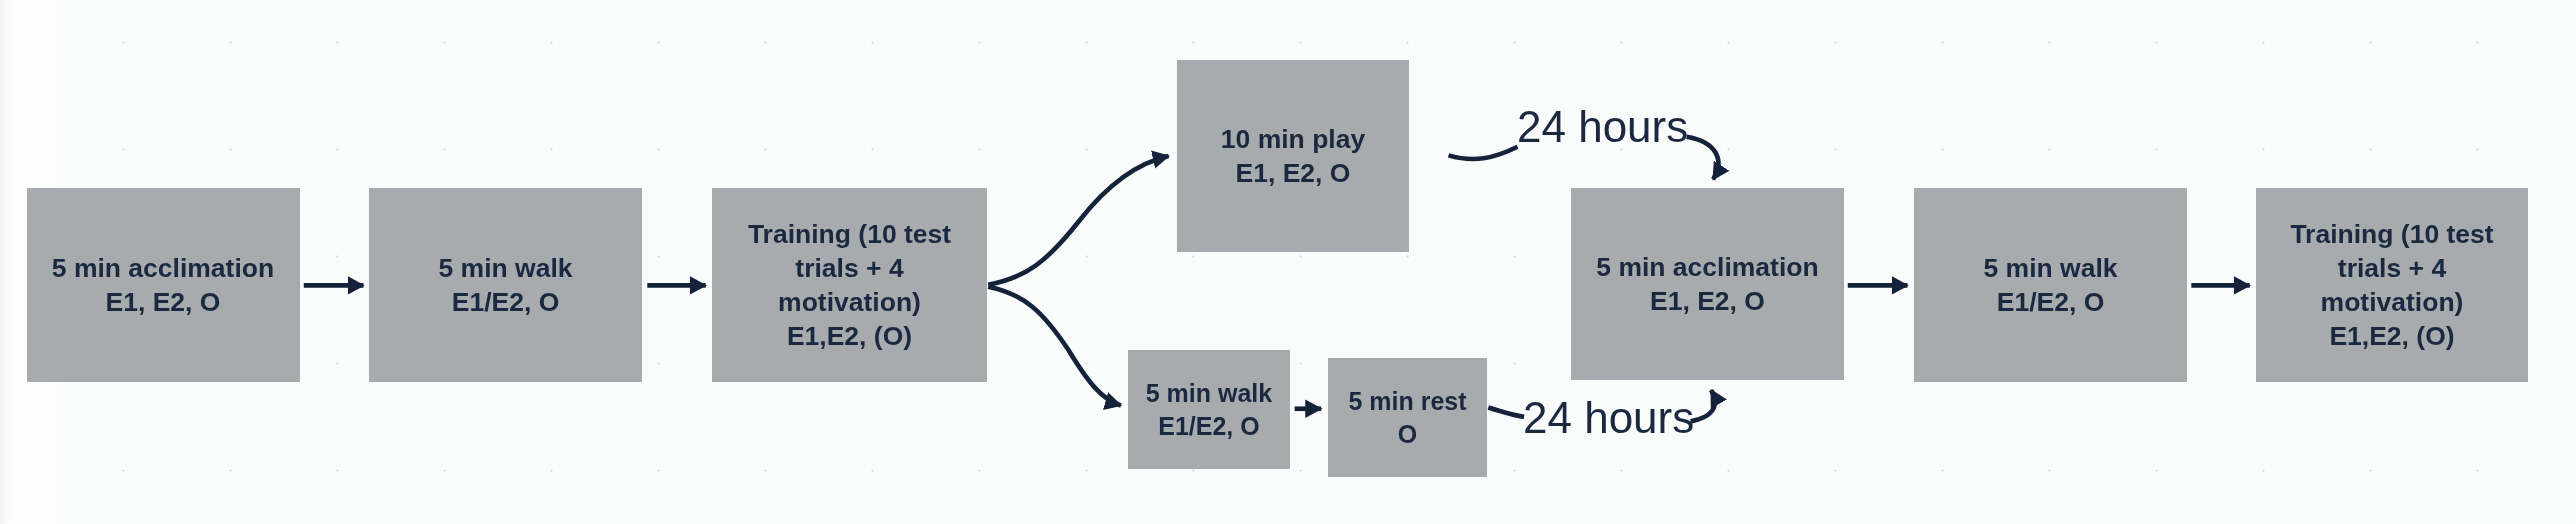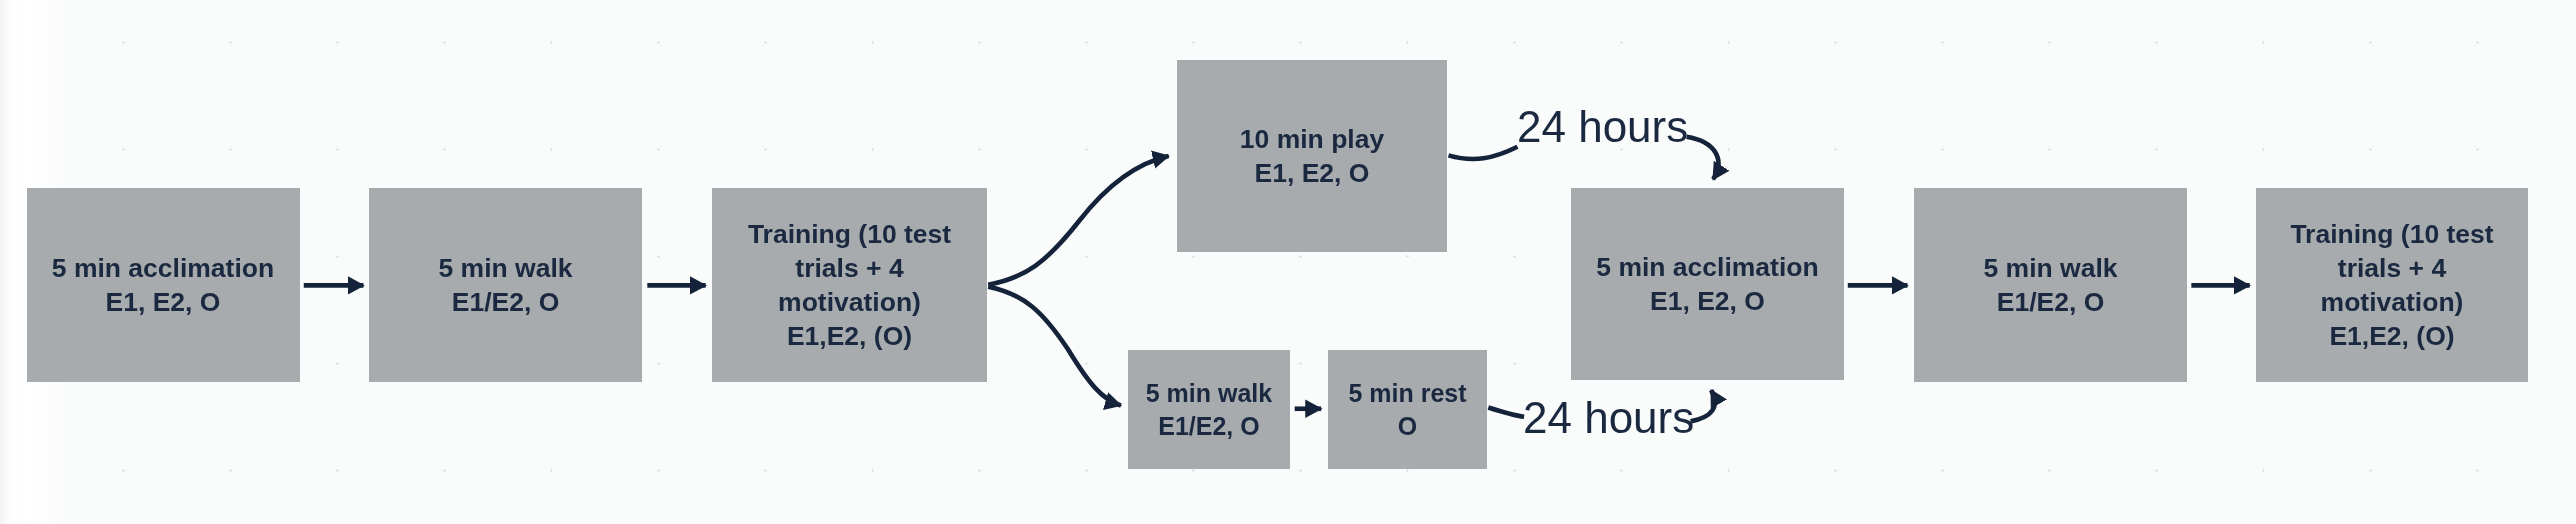--- a/index.html
+++ b/index.html
@@ -38,23 +38,23 @@
     line-height: 34px;
   }
   .node.small {
     font-size: 25px;
     line-height: 33px;
   }
   
   .b1 { left: 26.5px;   top: 188px; width: 273px; height: 194px; }
   .b2 { left: 369px;  top: 188px; width: 273px; height: 194px; }
   .b3 { left: 712px; top: 188px; width: 275px; height: 194px; }
-  .bplay { left: 1177px; top: 60px;  width: 270px; height: 192px; }
+  .bplay { left: 1177px; top: 60px;  width: 232px; height: 192px; }
   .bwalk2 { left: 1128px; top: 350px; width: 162px; height: 119px; }
-  .brest  { left: 1328px; top: 350px; width: 159px; height: 119px; }
+  .brest  { left: 1328px; top: 358px; width: 159px; height: 119px; }
   .b4 { left: 1571px; top: 188px; width: 273px; height: 192px; }
   .b5 { left: 1914px; top: 188px; width: 273px; height: 194px; }
   .b6 { left: 2256px; top: 188px; width: 272px; height: 194px; }
 
   .hours-label {
     position: absolute;
     color: var(--text-color, #1b2940);
     font-size: 44px;
     font-weight: normal;
     line-height: 42px;

